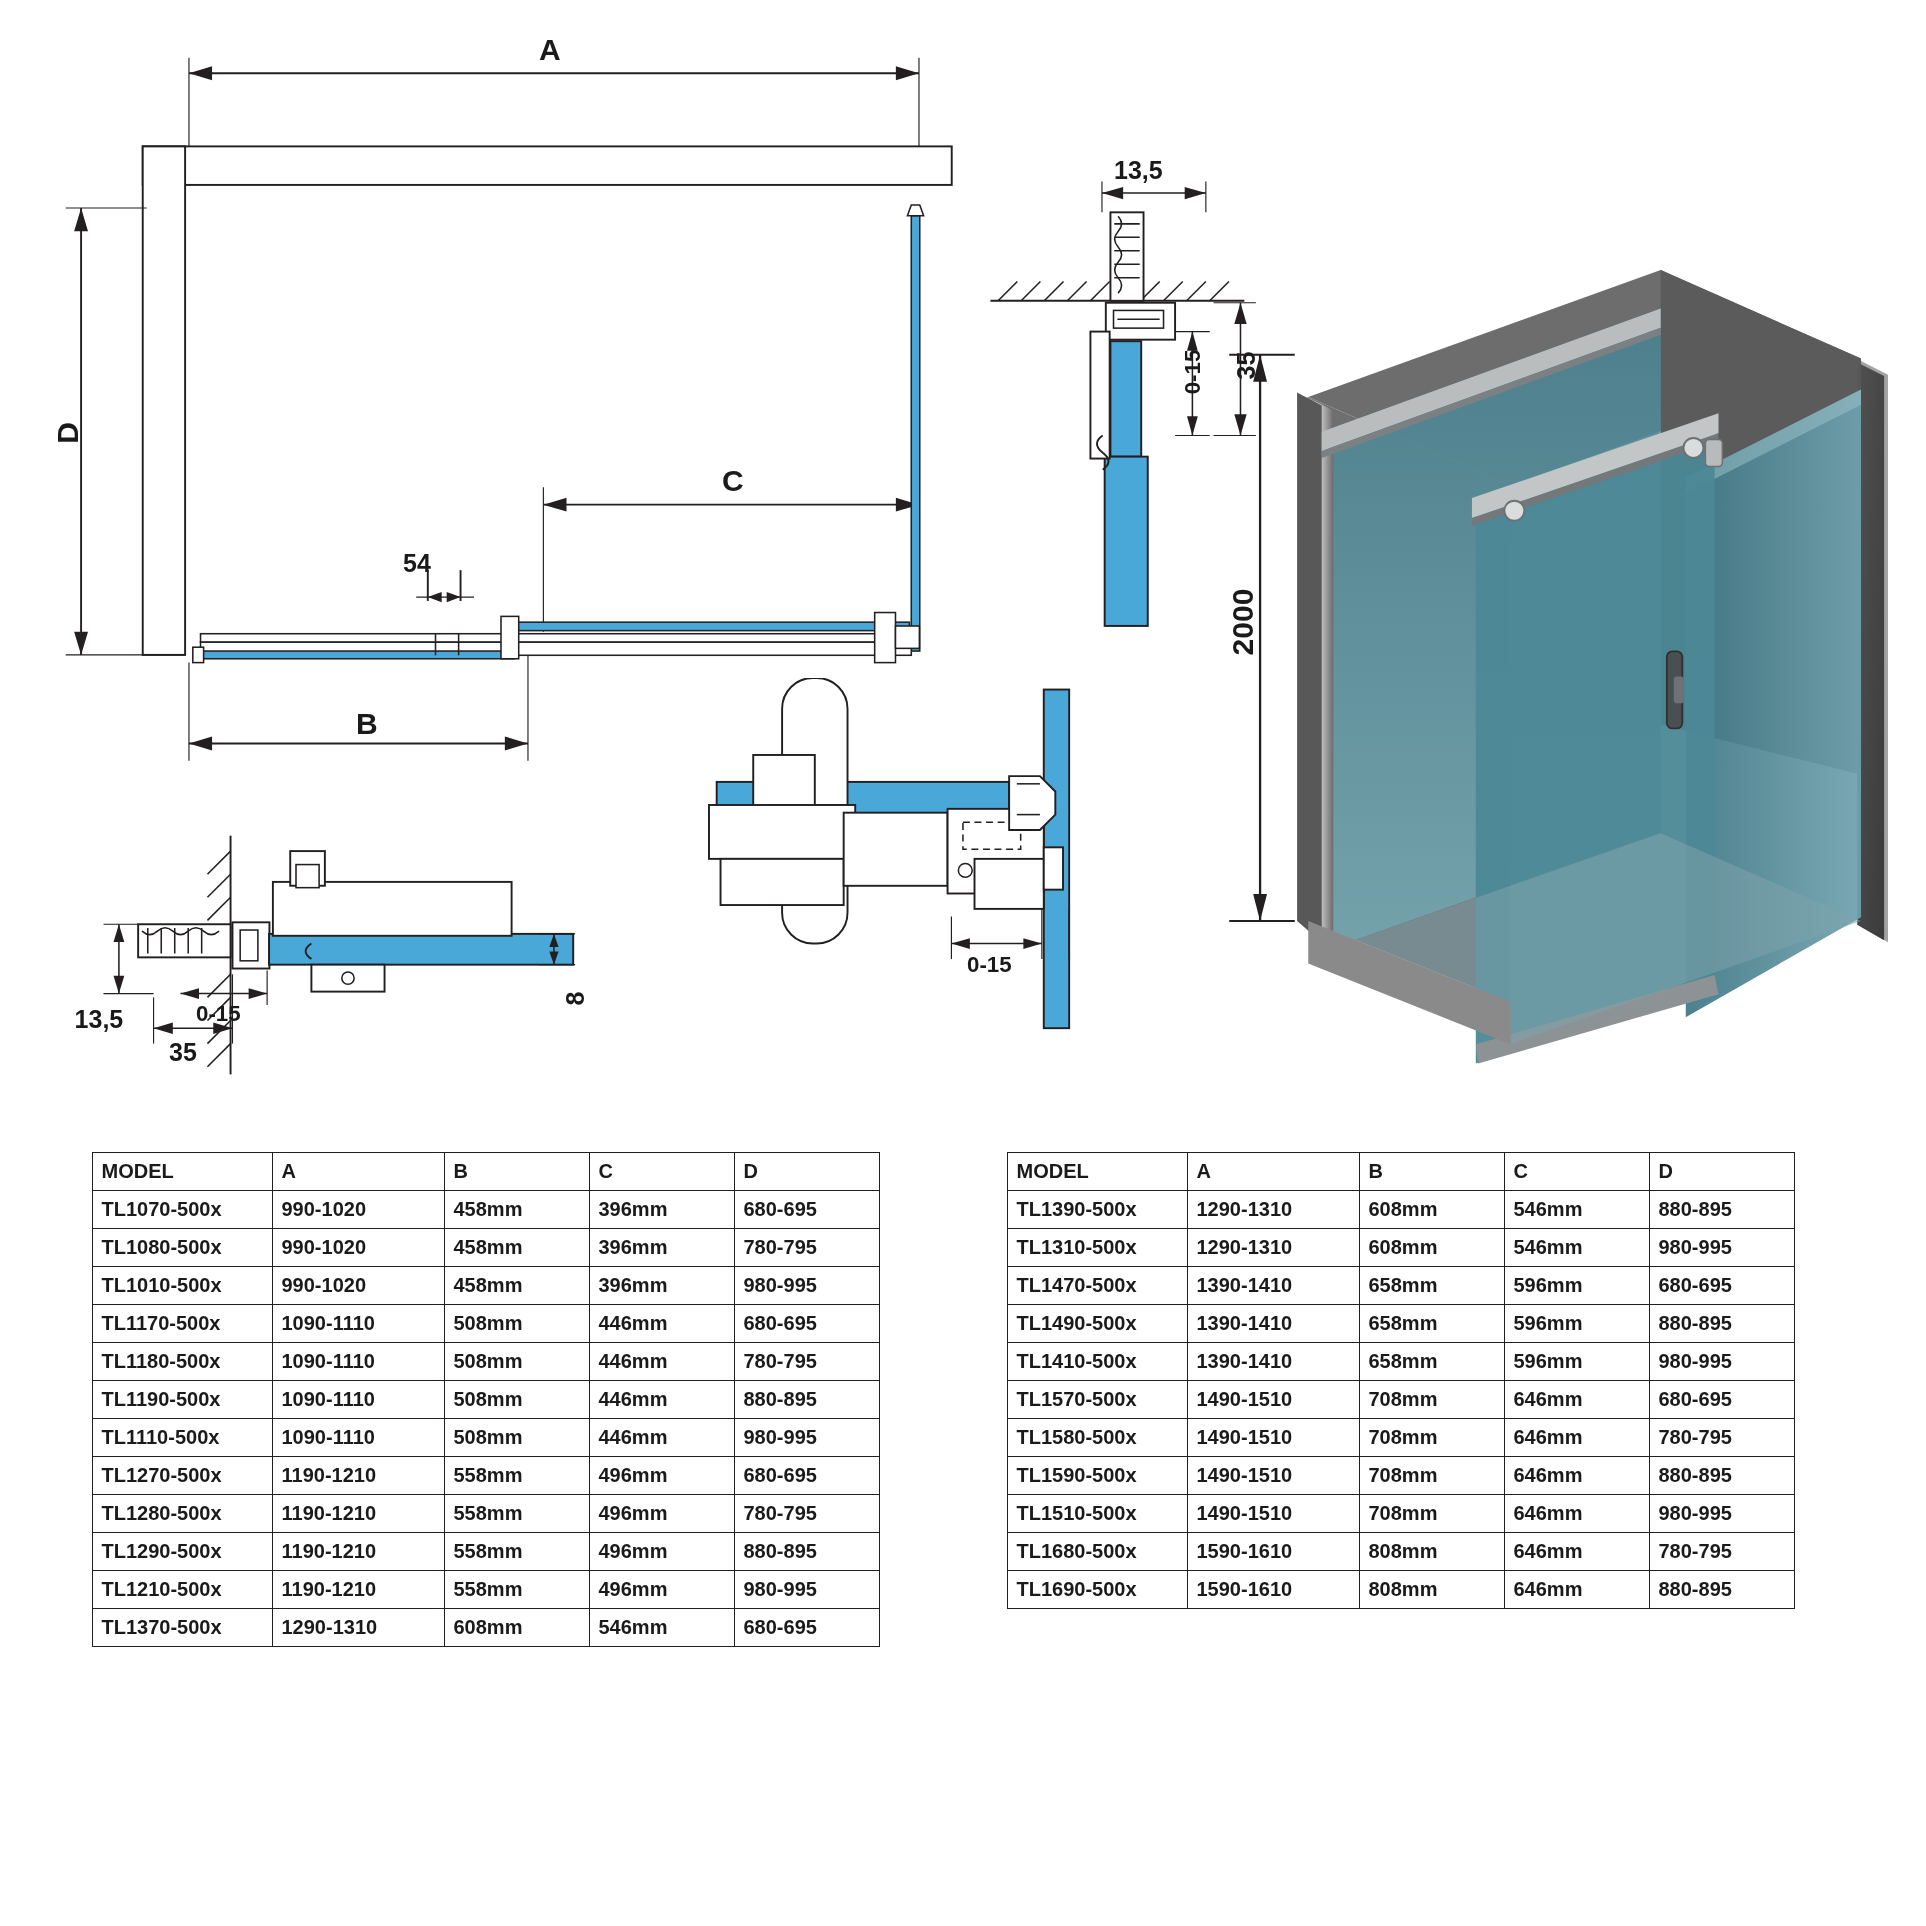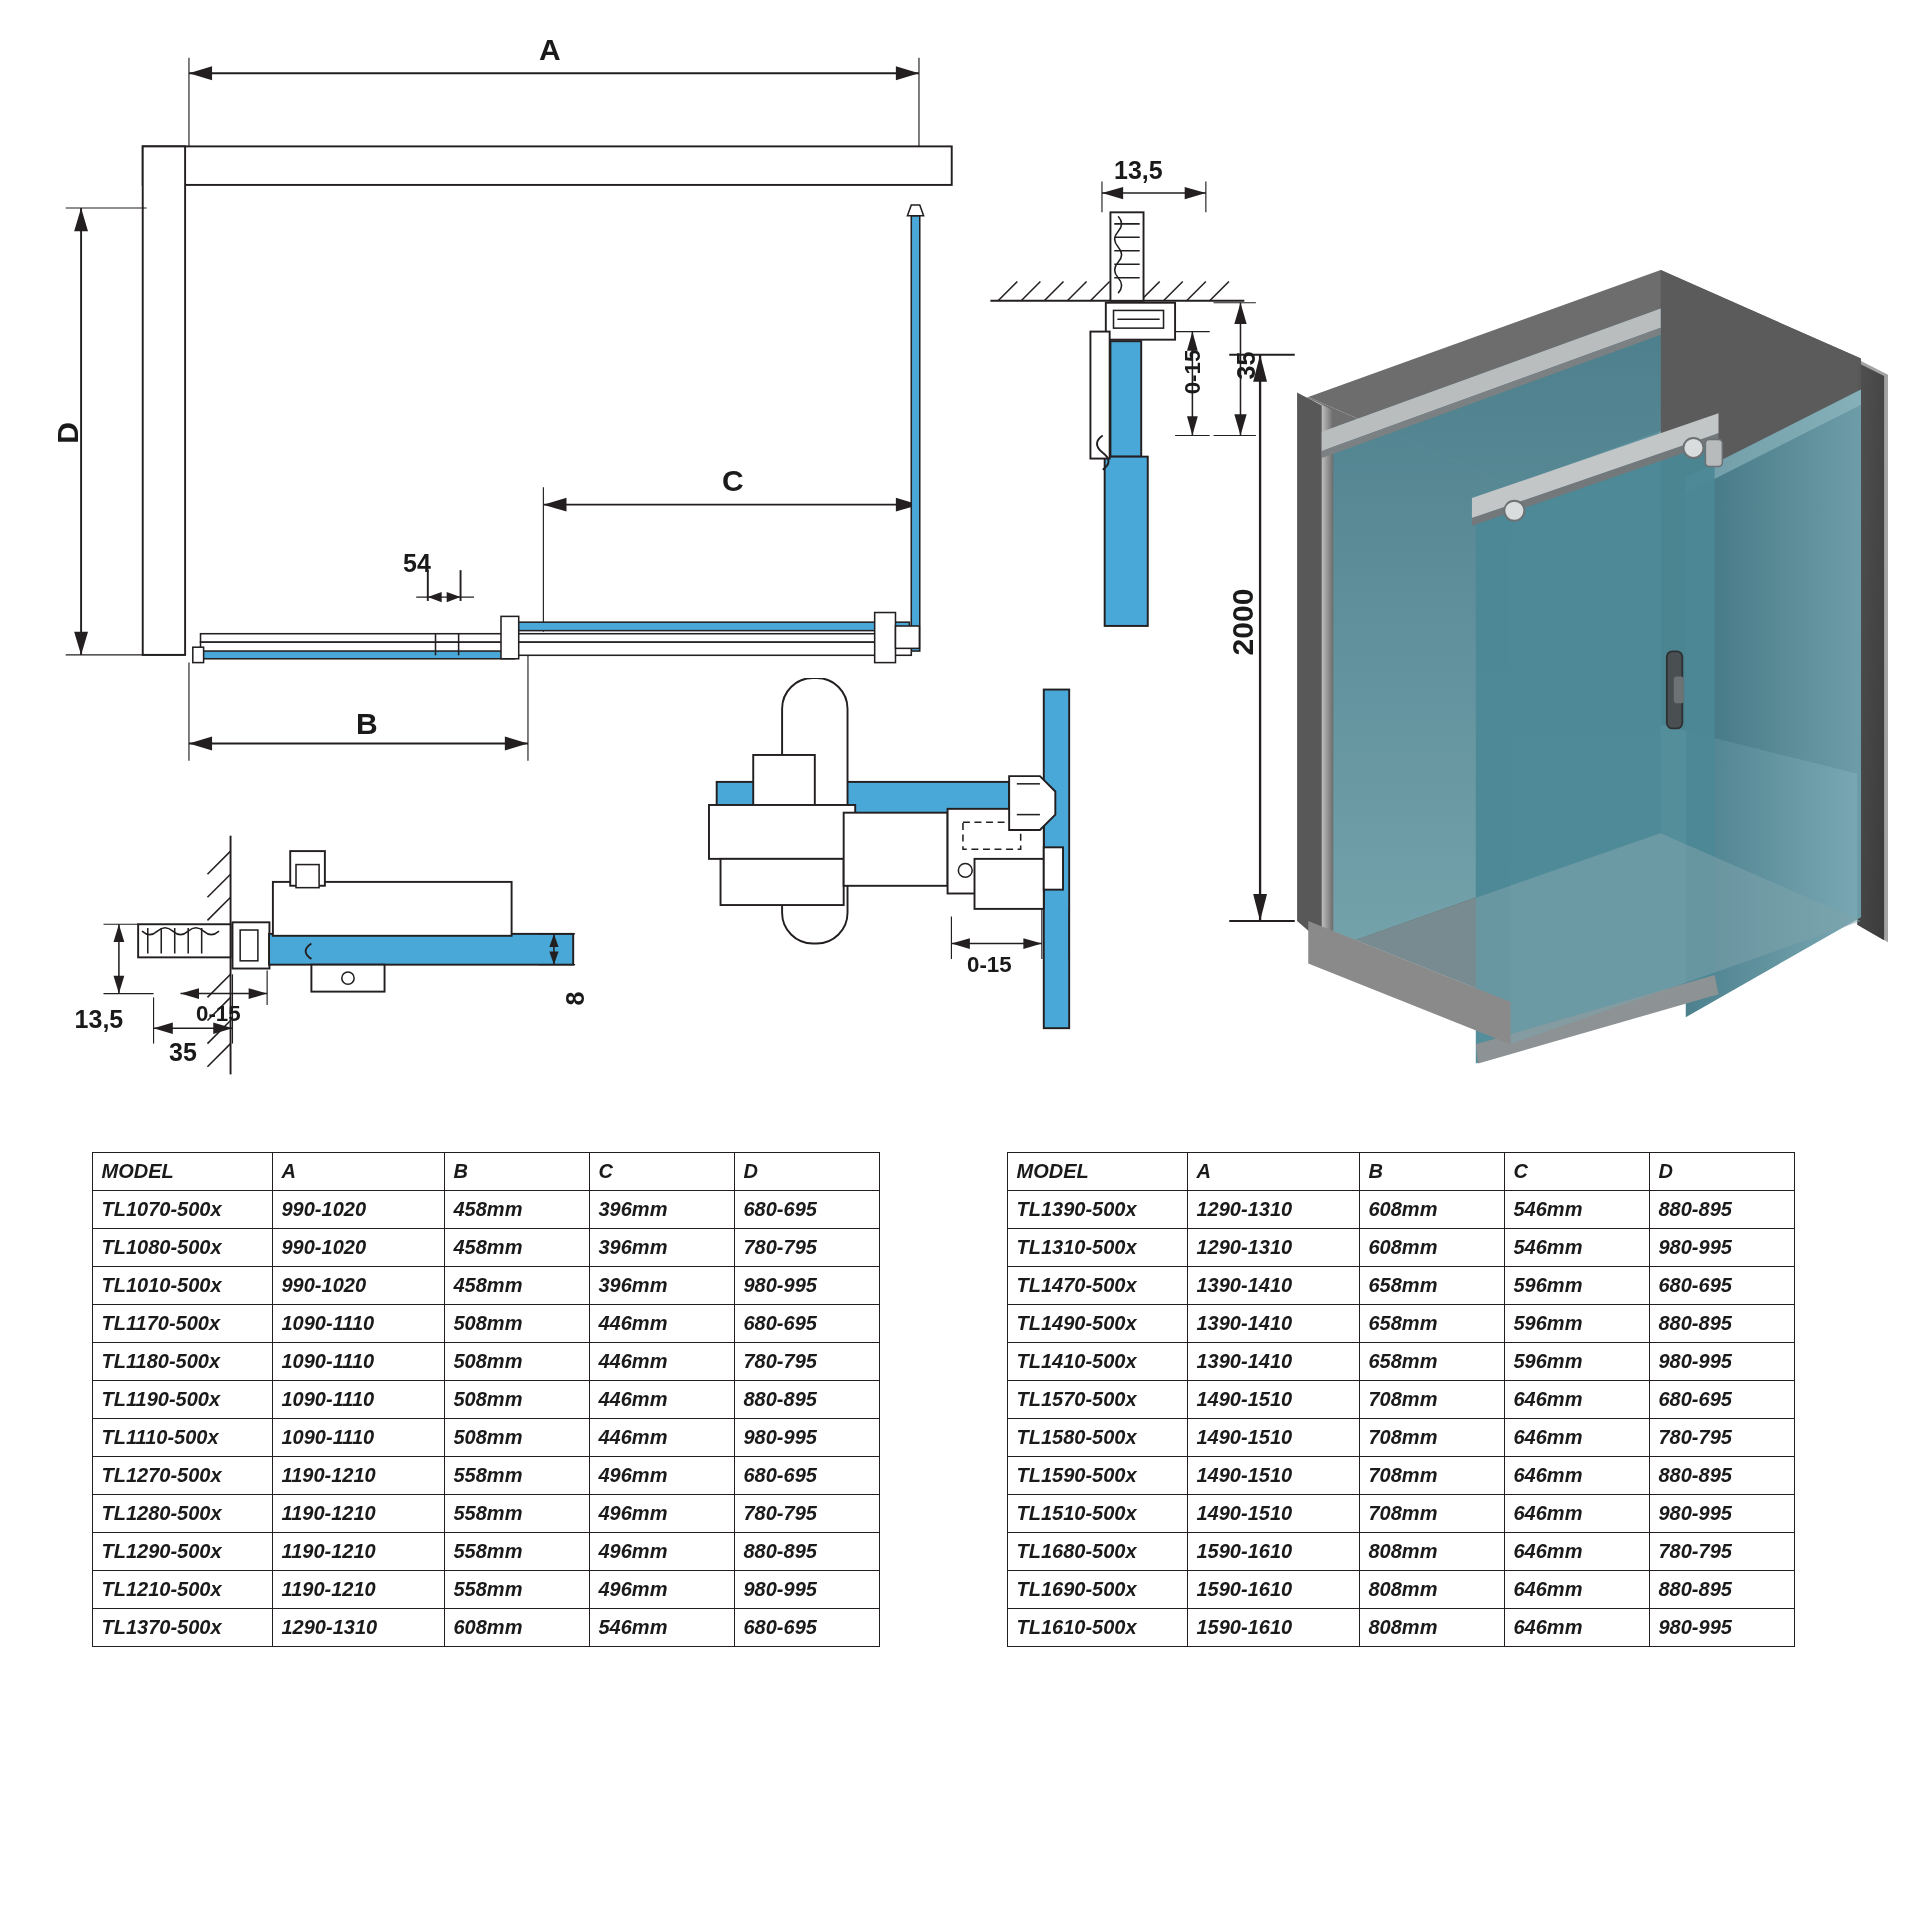--- a/index.html
+++ b/index.html
@@ -1,20 +1,20 @@
 <!DOCTYPE html>
 <html style="font-size:6.2px"><head>
 <meta charset="utf-8">
 <style>
   html,body{margin:0;padding:0;background:#ffffff;}
   body{width:1927px;height:1927px;position:relative;font-family:"Liberation Sans",sans-serif;color:#1a1a1a;overflow:hidden;}
   .abs{position:absolute;}
   svg{display:block;}
   
-  .spec-table{position:absolute;border-collapse:collapse;font-family:"Liberation Sans",sans-serif;font-style:italic;}
+  .spec-table{position:absolute;border-collapse:collapse;font-family:"Liberation Sans",sans-serif;}
   .spec-table td,.spec-table th{border:1.2px solid #231f20;padding:0 8.5px;height:37px;font-size:20px;font-weight:700;text-align:left;white-space:nowrap;color:#1a1a1a;background:#fff;}
   .spec-table th{font-weight:700;}
   .col-model{width:162px;}
   .col-a{width:154px;}
   .col-b{width:127px;}
   .col-c{width:127px;}
   .col-d{width:127px;}
   #table-left{left:92px;top:1152px;}
   #table-right{left:1007px;top:1152px;}
   .dim-label{font-size:30px;font-weight:700;font-family:"Liberation Sans",sans-serif;}
@@ -492,22 +492,15 @@
         <td class="col-c">646mm</td>
         <td class="col-d">780-795</td>
       </tr>
       <tr>
         <td class="col-model">TL1690-500x</td>
         <td class="col-a">1590-1610</td>
         <td class="col-b">808mm</td>
         <td class="col-c">646mm</td>
         <td class="col-d">880-895</td>
       </tr>
-      <tr>
-        <td class="col-model">TL1610-500x</td>
-        <td class="col-a">1590-1610</td>
-        <td class="col-b">808mm</td>
-        <td class="col-c">646mm</td>
-        <td class="col-d">980-995</td>
-      </tr>
     </tbody>
 </table>
 
 
 </body></html>

